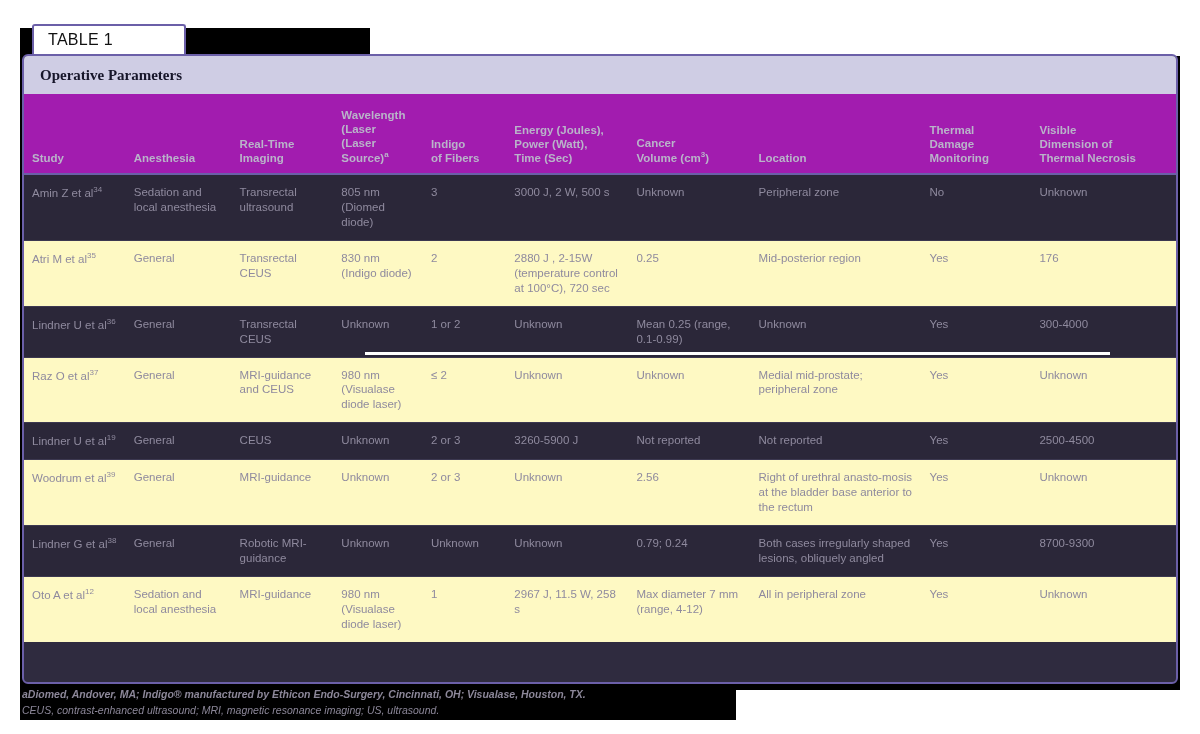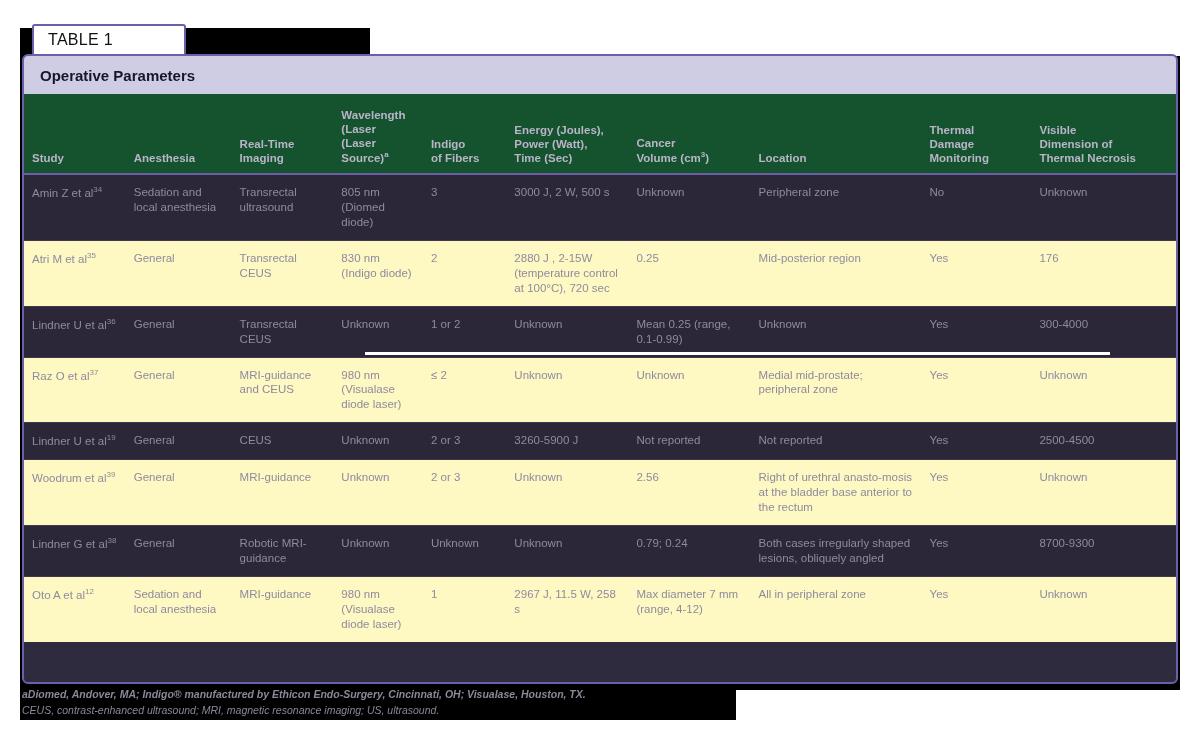--- a/index.html
+++ b/index.html
@@ -83,41 +83,42 @@
     overflow: hidden;
   }
 
   .table-title {
     background: #cfcde4;
     height: 38px;
     display: flex;
     align-items: center;
     padding-left: 16px;
     box-sizing: border-box;
+    font-family: Liberation Serif, serif;
   }
   .table-title span {
     font-size: 15px;
     font-weight: bold;
     color: #17162a;
   }
 
   table.params {
     border-collapse: collapse;
     table-layout: fixed;
     width: 100%;
   }
   table.params th {
     color: #b9b4c9;
     font-size: 11.5px;
     font-weight: bold;
     text-align: left;
     vertical-align: bottom;
     padding: 4px 8px 8px 8px;
     line-height: 1.22;
-    background: #14532d;
+    background: #a21caf;
     height: 80px;
     box-sizing: border-box;
   }
   table.params td {
     color: #8f8a9e;
     font-size: 11.5px;
     vertical-align: top;
     padding: 10px 8px 10px 8px;
     line-height: 1.3;
     border-top: 1px solid #3c3850;

